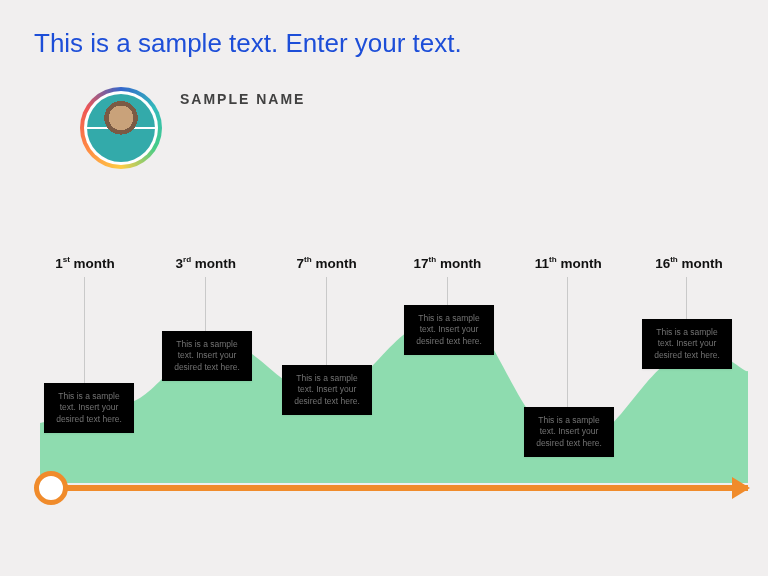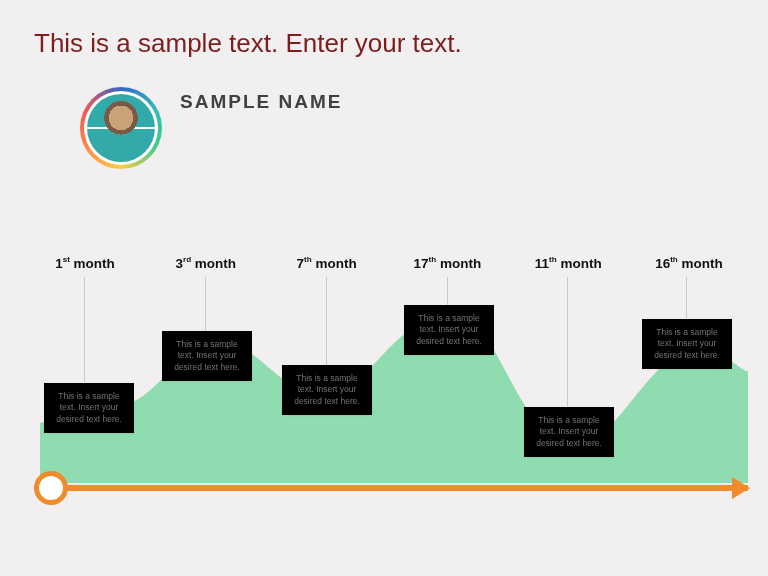--- a/index.html
+++ b/index.html
@@ -13,21 +13,21 @@
   }
   .slide {
     width: 100%;
     height: 100%;
     padding: 28px 34px;
     position: relative;
   }
   .title {
     font-size: 26px;
     font-weight: 300;
-    color: #7f1d1d;
+    color: #1d4ed8;
     margin-bottom: 28px;
   }
   .profile {
     display: flex;
     align-items: flex-start;
     gap: 18px;
     margin-left: 46px;
     margin-bottom: 50px;
   }
   .avatar-ring {
@@ -47,21 +47,21 @@
   }
   .avatar-photo {
     width: 100%;
     height: 100%;
     border-radius: 50%;
     background: radial-gradient(circle at 50% 35%, #c9a27a 0 22%, #7a5a44 22% 30%, transparent 30%), linear-gradient(#3aa 48%, #fff 48% 52%, #3aa 52%);
     background-color: #ddd;
   }
   .profile-text { padding-top: 4px; max-width: 440px; }
   .profile-name {
-    font-size: 19px;
+    font-size: 14px;
     font-weight: 700;
     letter-spacing: 2px;
     color: #414141;
     margin-bottom: 8px;
   }
   .profile-desc {
     font-size: 9.5px;
     letter-spacing: 2.2px;
     line-height: 1.7;
     color: #9c9c9c;

